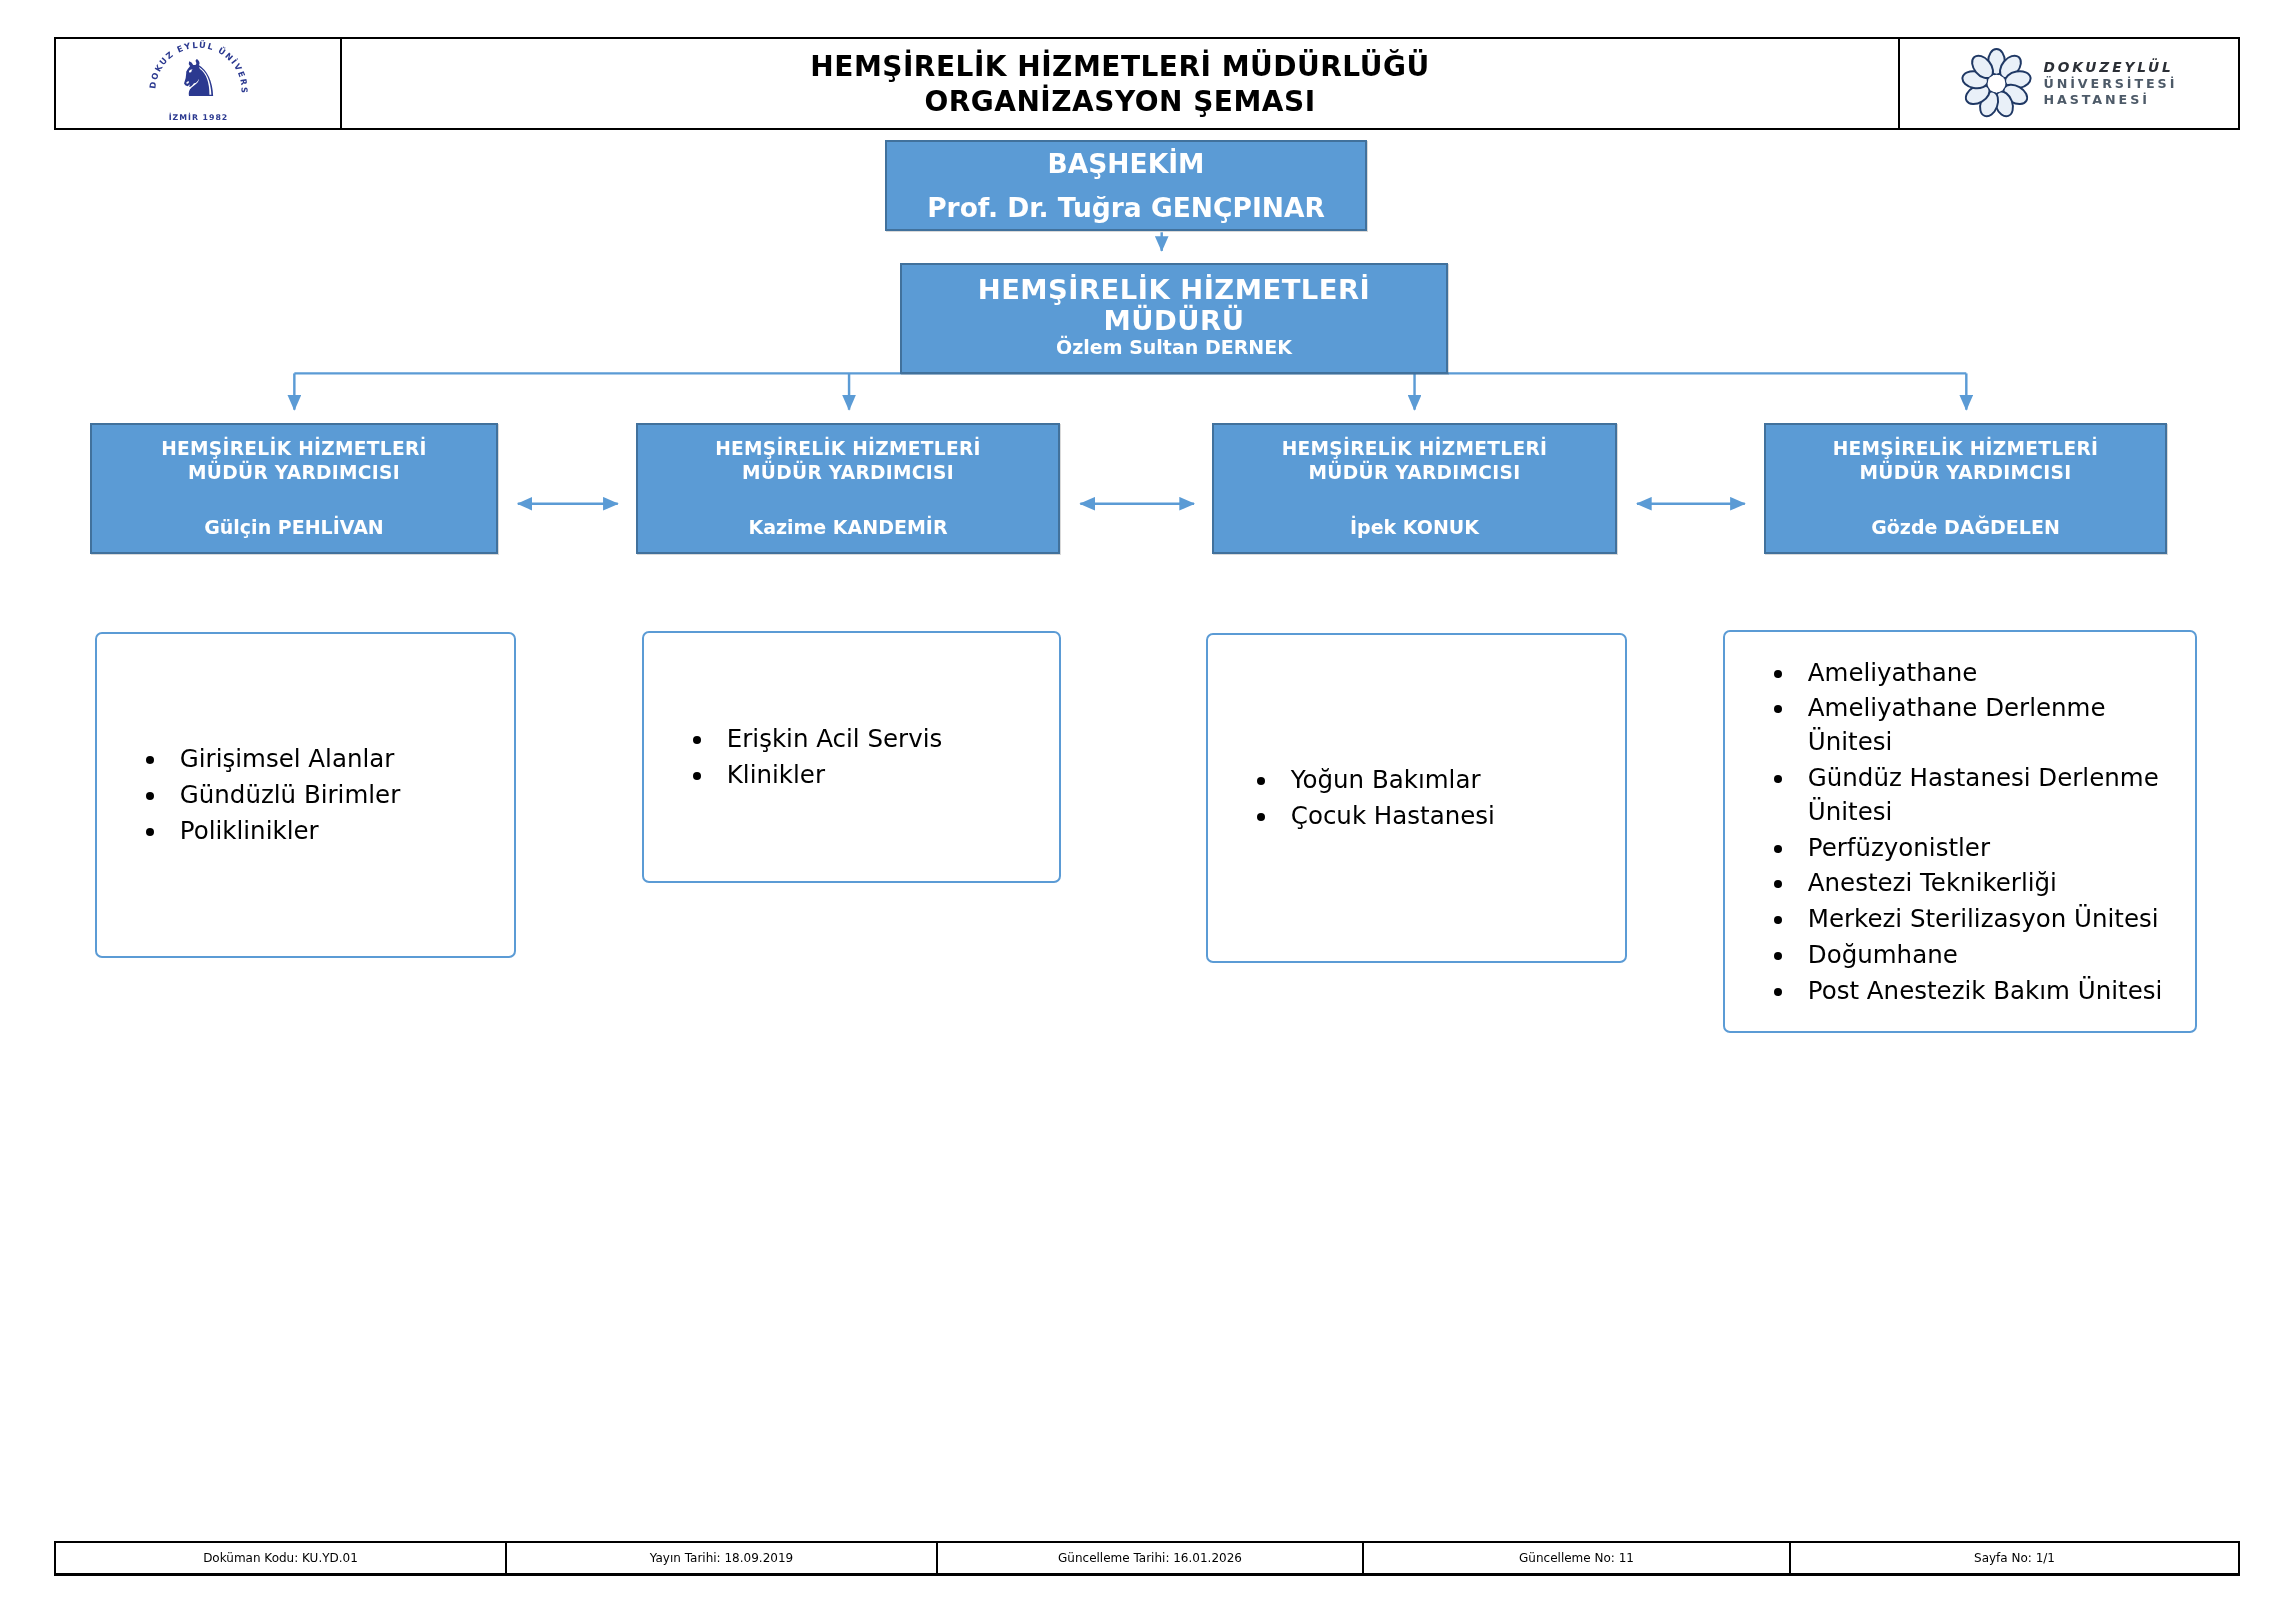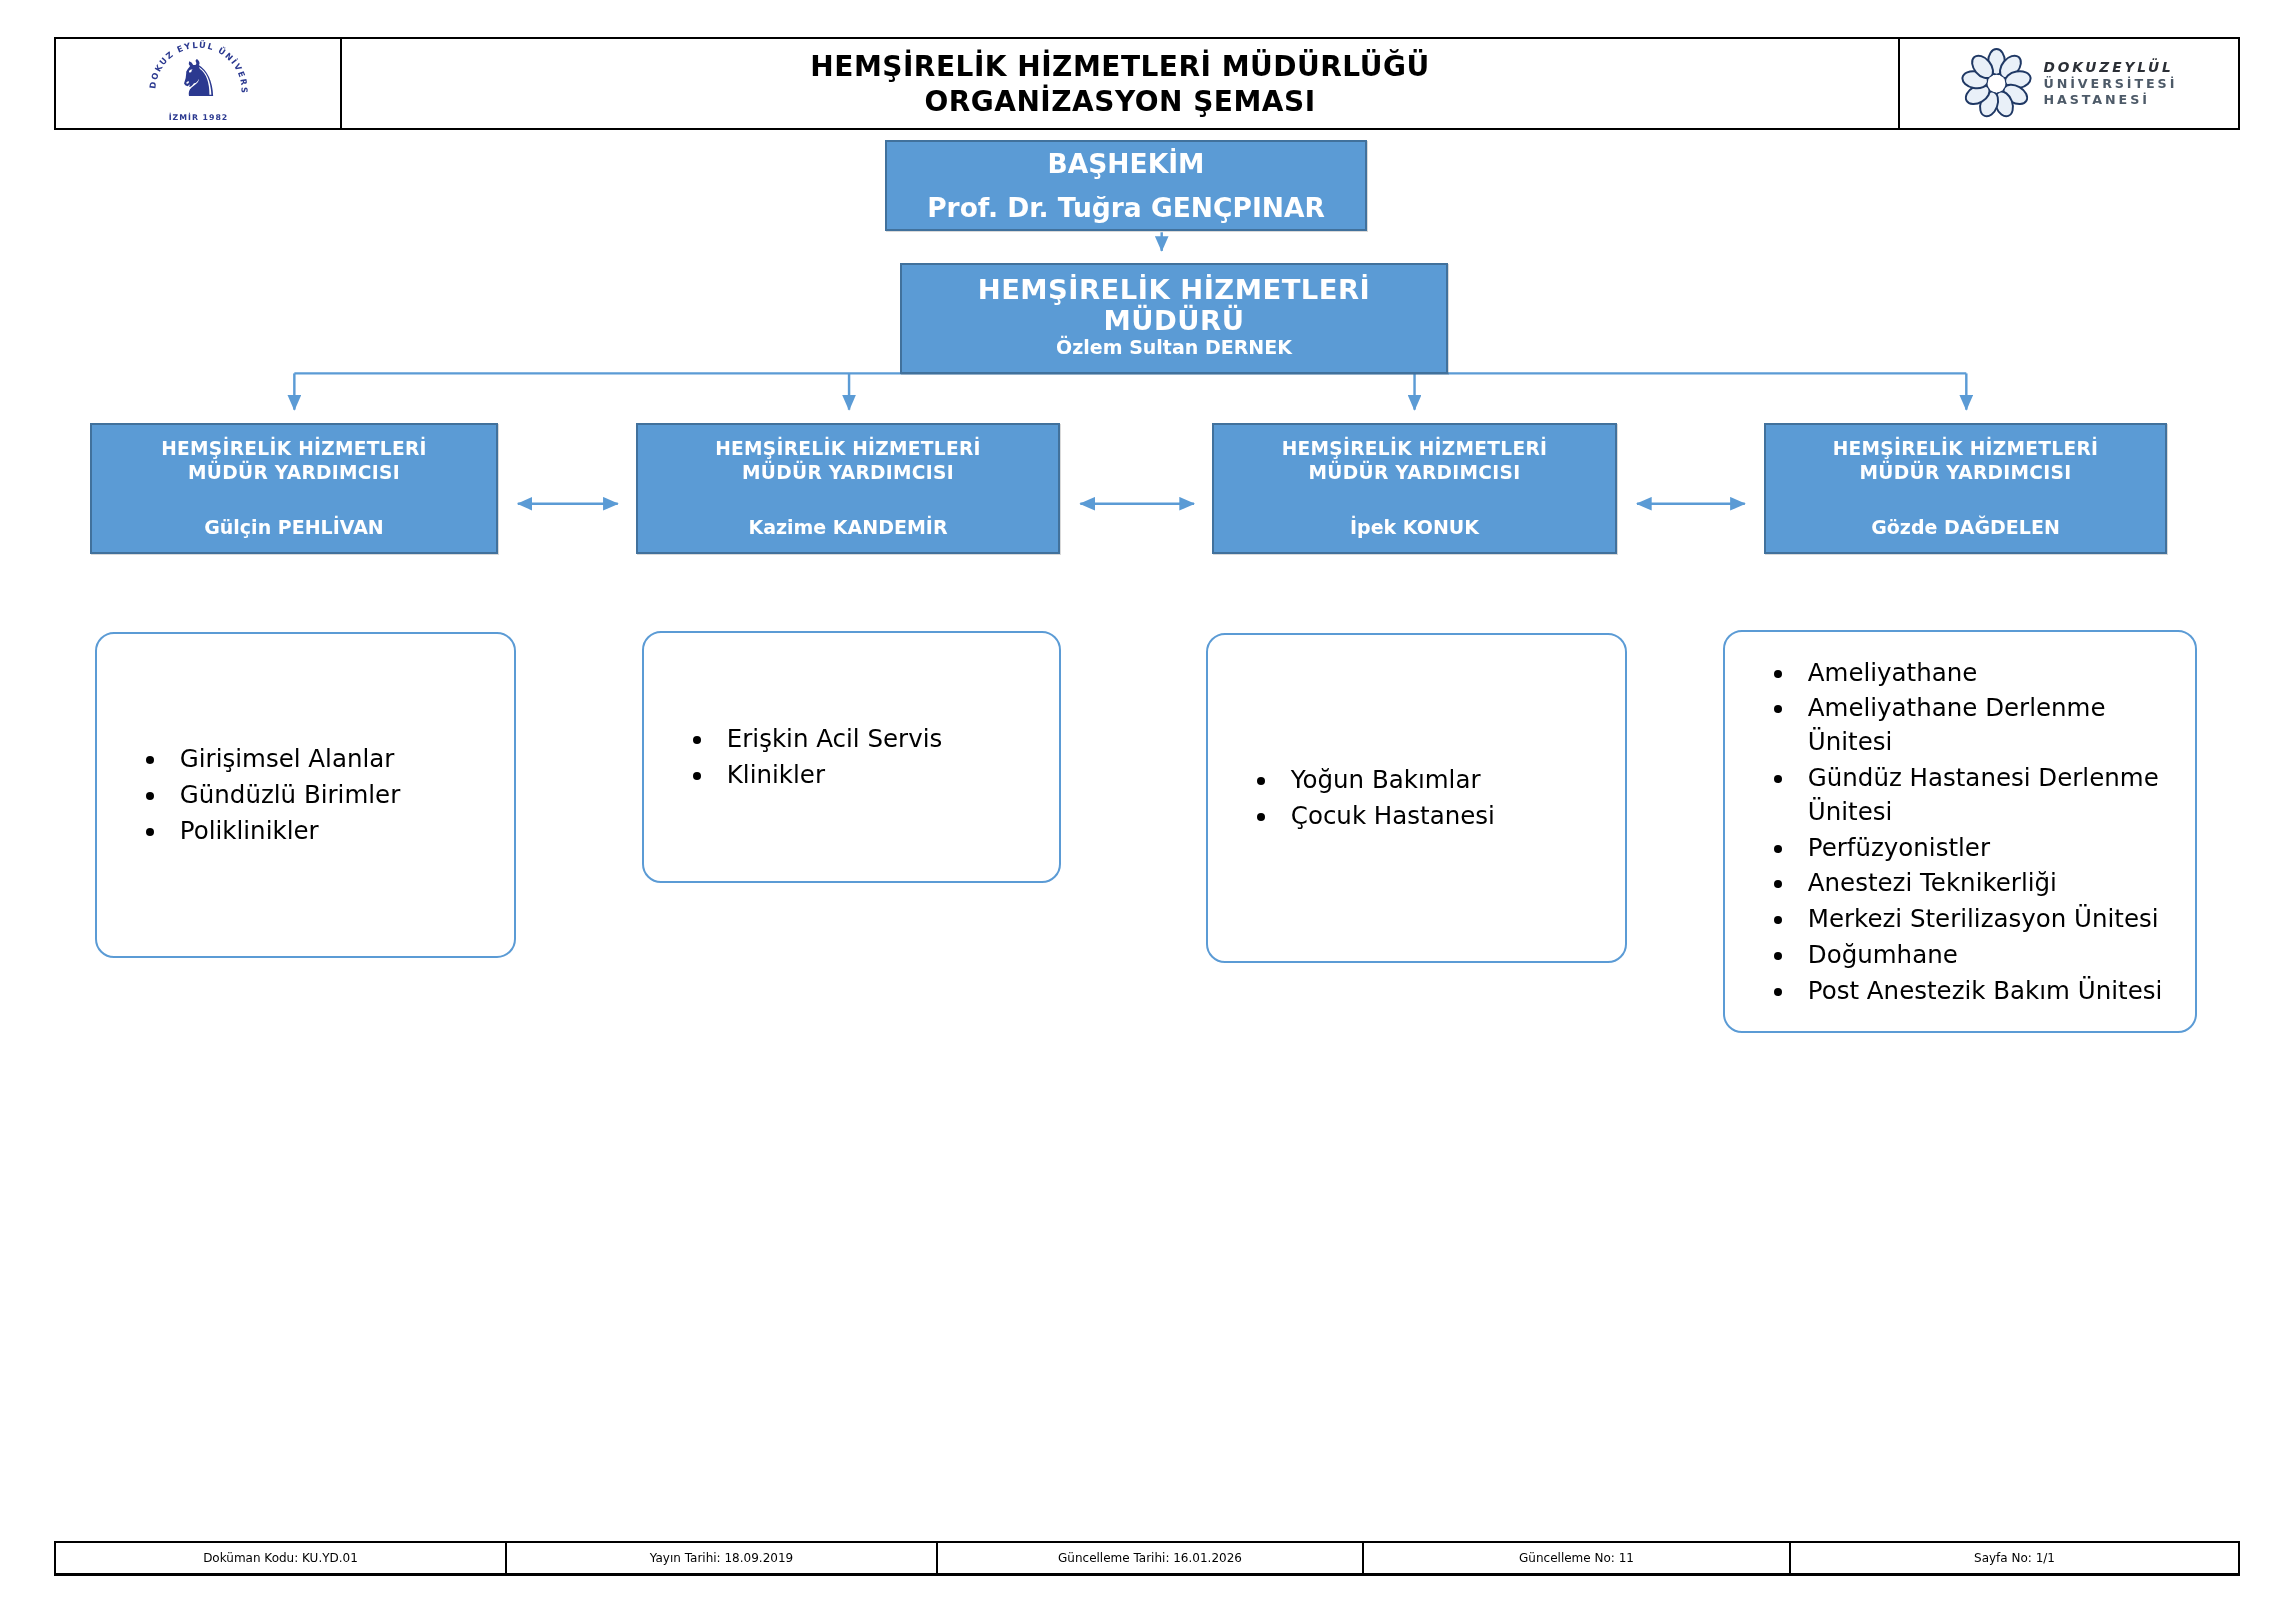--- a/index.html
+++ b/index.html
@@ -48,21 +48,21 @@
   .deputy .bb-title{
     font-size:18.6px;font-weight:bold;line-height:1.3;max-width:294px;letter-spacing:0.3px;
   }
   .deputy .bb-name{font-size:19px;font-weight:bold;margin-top:auto;}
   .dep-0{left:90px;width:408px;}
   .dep-1{left:636px;width:424px;}
   .dep-2{left:1212px;width:405px;}
   .dep-3{left:1764px;width:403px;}
   
   .listbox{
-    position:absolute;border:2.9px solid var(--accent);border-radius:19px;background:#fff;
+    position:absolute;border:2.9px solid var(--accent);border-radius:7px;background:#fff;
     display:flex;align-items:center;
   }
   .lb-0{left:95px;top:632px;width:421px;height:326px;}
   .lb-1{left:642px;top:631px;width:419px;height:252px;}
   .lb-2{left:1206px;top:633px;width:421px;height:330px;}
   .lb-3{left:1723px;top:630px;width:474px;height:403px;}
   .listbox ul{
     list-style:disc outside;margin:0;padding-left:71px;padding-right:15.7px;
     font-size:24.5px;color:#000;line-height:1.38;
   }

